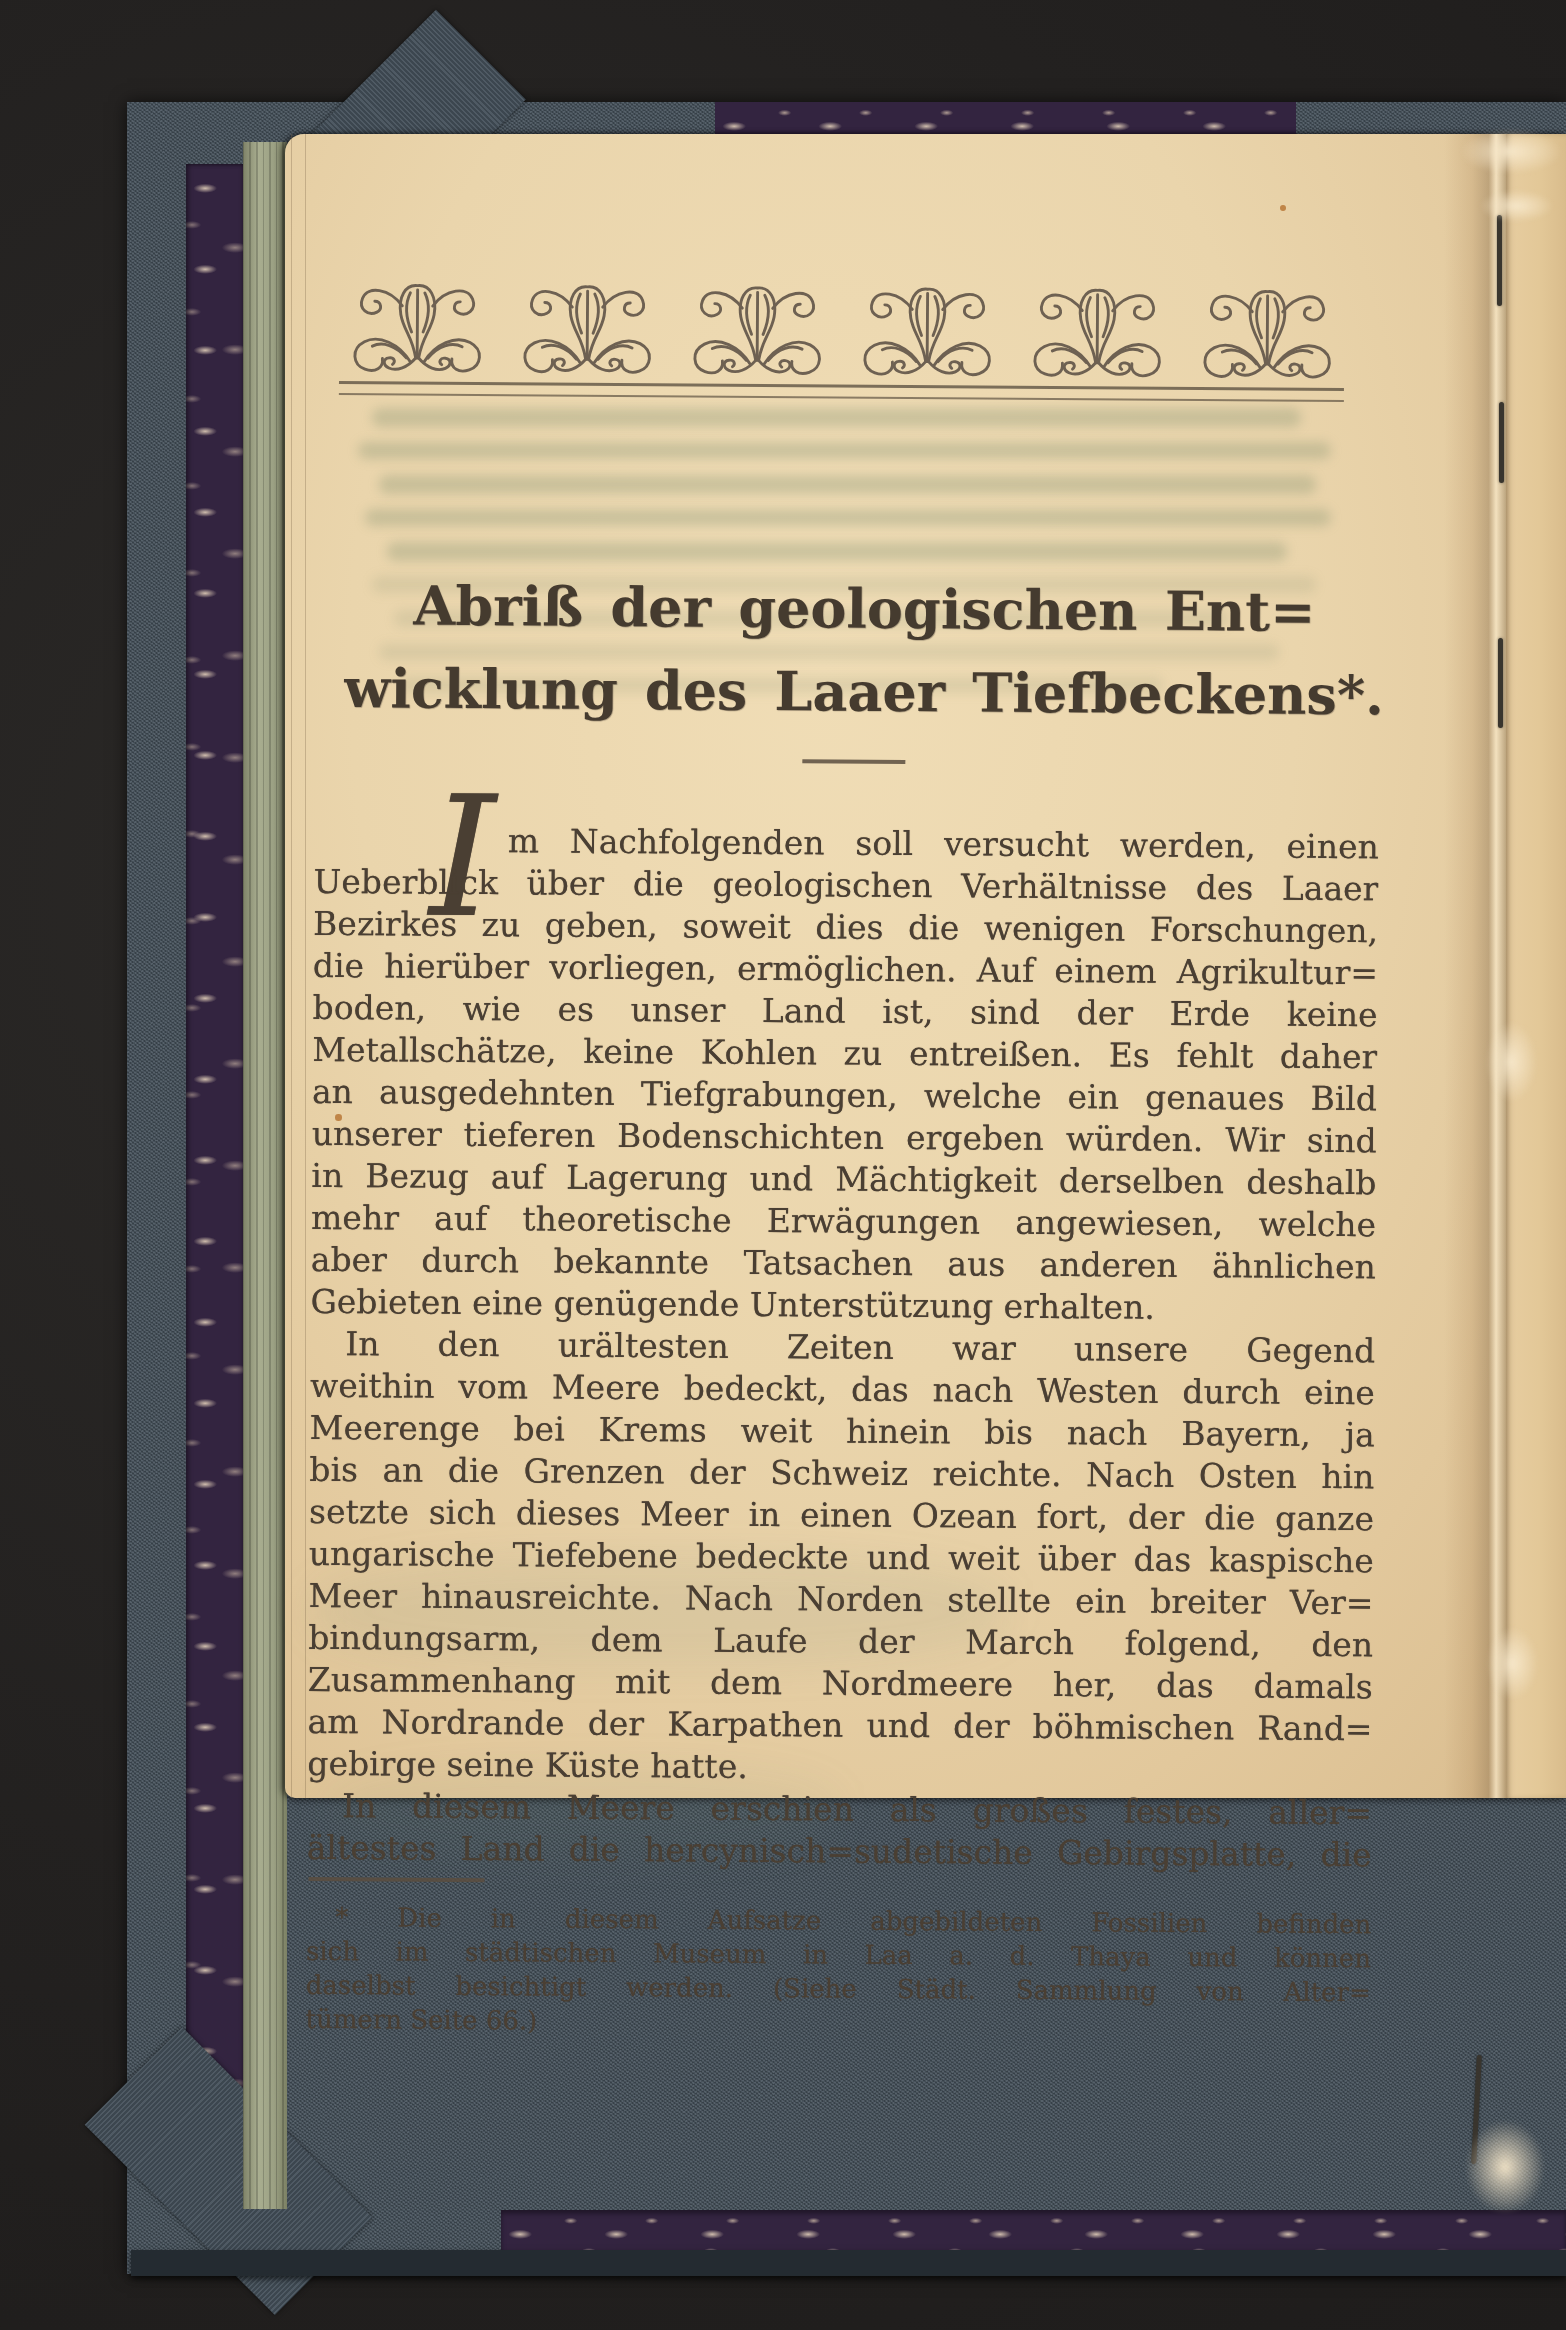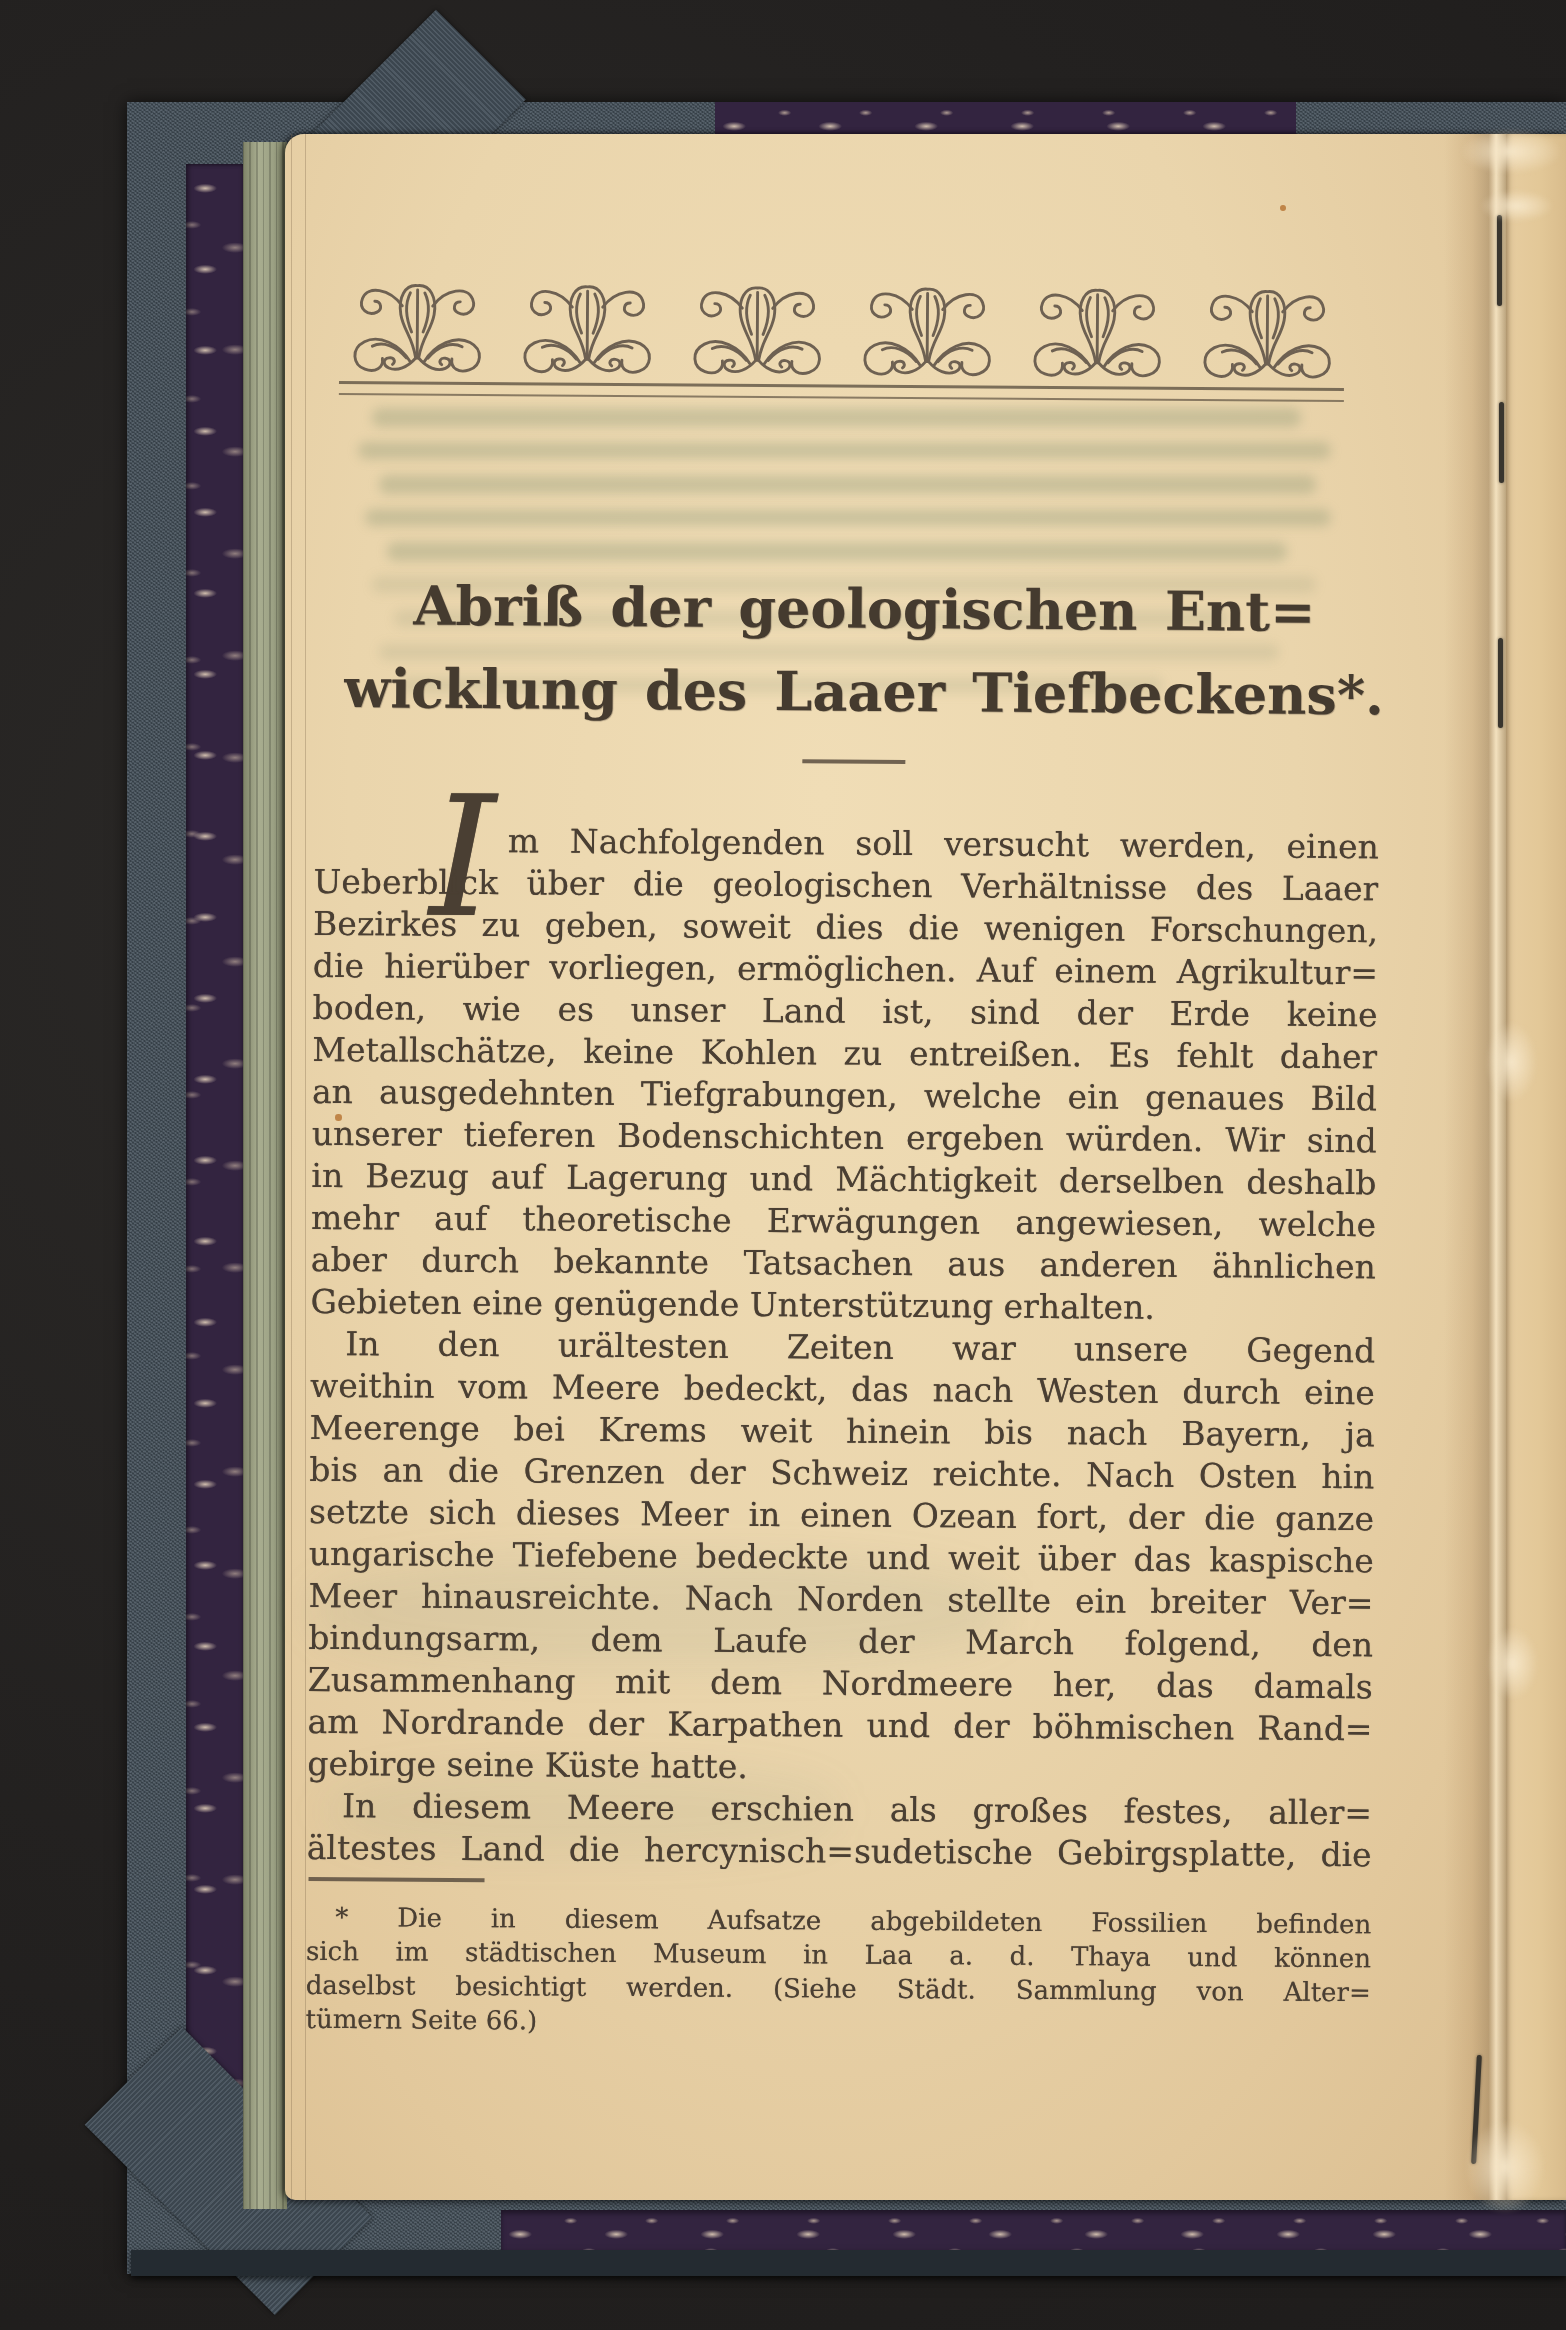--- a/index.html
+++ b/index.html
@@ -35,21 +35,21 @@
           box-shadow:0 0 5.8px rgba(0,0,0,.5);}
   .corner-tl{left:276px;top:76px;width:240px;height:127px;transform:rotate(-45deg);}
   .corner-bl{left:94px;top:2102px;width:269px;height:138px;transform:rotate(45deg);}
   
   .block-edge{position:absolute;left:243px;top:142px;width:44px;height:2067px;
          background:linear-gradient(90deg,#7e8268 0%, #a9ae90 35%, #9ba083 70%, #7c8164 100%);
          background-blend-mode:normal;}
   .block-edge:after{content:"";position:absolute;inset:0;
          background:repeating-linear-gradient(90deg, rgba(0,0,0,.18) 0 1.5px, transparent 1.5px 6.5px);}
   
-  .page{position:absolute;left:285px;top:134px;width:1282px;height:2066px;
+  .page{position:absolute;left:285px;top:134px;width:1282px;height:1664px;
         background:radial-gradient(ellipse at 42% 32%, #f0ddb6 0%, #ead5ac 45%, #e2c89c 76%, #d9bc8e 100%);
         border-top-left-radius:19px;border-bottom-left-radius:10.2px;
         box-shadow:-5.8px 0 7.3px -2.9px rgba(0,0,0,.5), 0 -2.9px 5.8px -2.2px rgba(0,0,0,.5), 0 4.4px 7.3px -2.9px rgba(0,0,0,.5);}
   .crease-v{position:absolute;top:0;bottom:0;width:1.5px;background:rgba(120,98,72,.32);}
   
   .fold-shadow{position:absolute;top:0;bottom:0;left:1159px;width:62px;
         background:linear-gradient(90deg, rgba(0,0,0,0) 0%, rgba(150,108,62,.18) 45%, rgba(92,62,30,.28) 72%, rgba(255,242,214,.55) 84%, rgba(70,50,25,.25) 100%);}
   .far-strip{position:absolute;top:0;bottom:0;left:1221px;width:60px;
         background:linear-gradient(90deg,#e7cda0 0%, #e3c898 55%, #d9bc8c 100%);
         box-shadow:inset 4.4px 0 6.5px -2.9px rgba(80,55,25,.55);}

